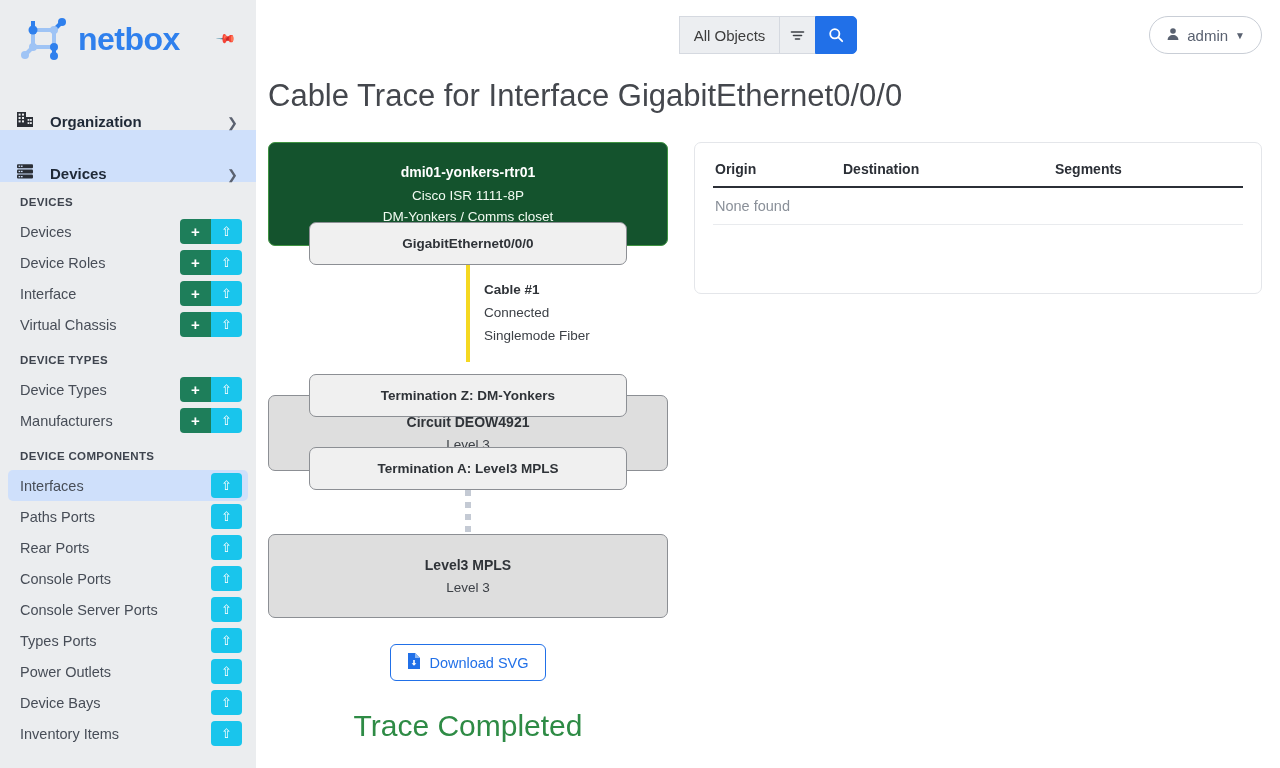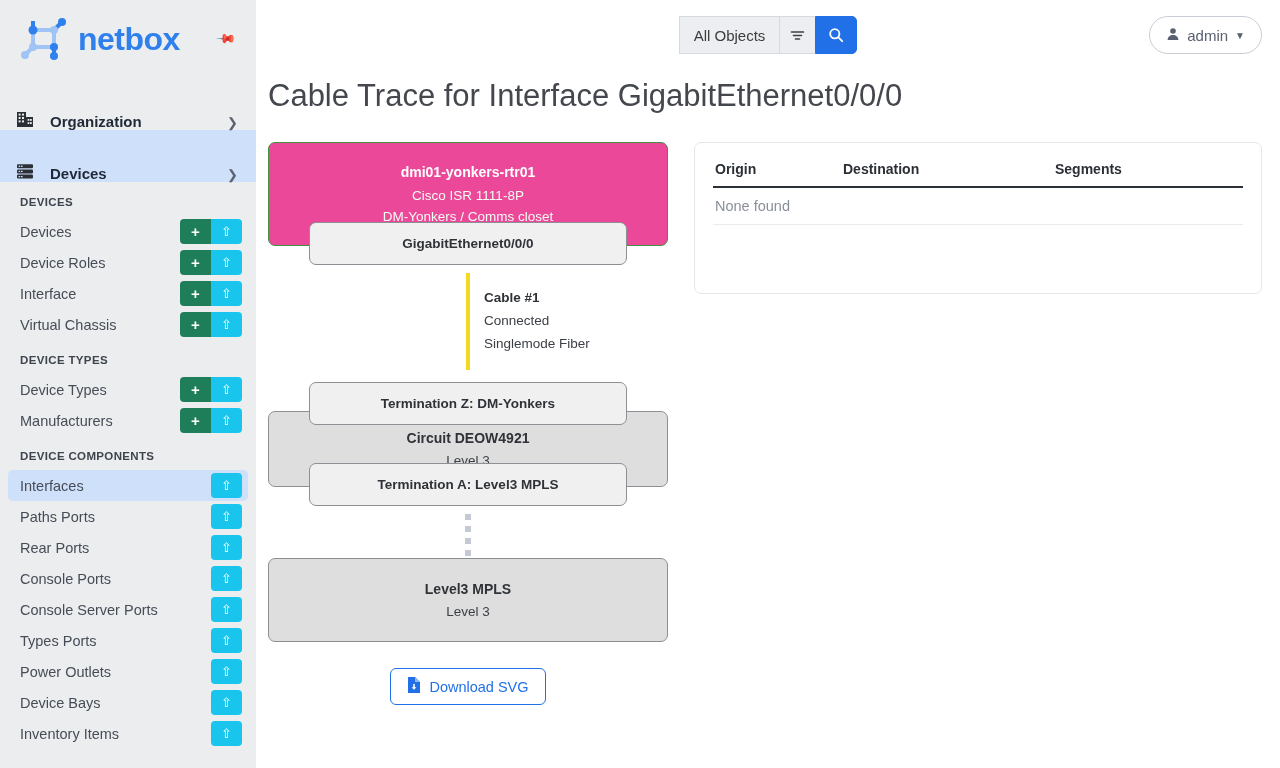--- a/index.html
+++ b/index.html
@@ -104,28 +104,28 @@
 
   .content { display: flex; padding: 28px 16px 0 12px; gap: 26px; }
 
   
   .trace { width: 400px; position: relative; }
   .node {
     border-radius: 7px; text-align: center;
     display: flex; flex-direction: column; align-items: center; justify-content: center;
   }
   .node-device {
-    height: 104px; background: #ec4899; border: 1px solid #3f9442;
+    height: 104px; background: #14532d; border: 1px solid #3f9442;
     color: #ffffff; position: relative; z-index: 1;
   }
   .node-device .n-title { font-size: 14px; font-weight: 700; margin-bottom: 8px; }
   .node-device .n-sub { font-size: 13.5px; margin-bottom: 6px; color: #f2fbf2; }
   .node-device .n-sub:last-child { margin-bottom: 0; }
   .node-term {
-    width: 318px; height: 43px; margin: -24px auto 8px auto;
+    width: 318px; height: 43px; margin: -24px auto 0 auto;
     background: #f0f0f0; border: 1px solid #8c8f94;
     font-size: 13.5px; font-weight: 700; color: #2f3338;
     position: relative; z-index: 3;
   }
   .cable-seg { position: relative; height: 109px; }
   .cable-line {
     position: absolute; left: 200px; top: 0; width: 4px; height: 97px;
     background: #f5d821; transform: translateX(-2px);
   }
   .cable-label { position: absolute; left: 216px; top: 17px; text-align: left; }
@@ -441,20 +441,21 @@
                 <path d="M1 0h7l5 5v11H1z"></path>
                   <path d="M8 0l5 5H8z" fill="#8fb9f4"></path>
                 <rect x="6.2" y="7" width="1.6" height="4.2" fill="#fff"></rect>
                 <path d="M4.6 10.2L7 12.8l2.4-2.6z" fill="#fff"></path>
               </svg>
             </span>
             <span>Download SVG</span>
           </button>
         </div>
 
+        <div class="trace-done">Trace Completed</div>
       </div>
 
       <div class="card">
         <table class="rp-table">
           <thead>
             <tr>
               <th class="col-origin">Origin</th>
               <th class="col-dest">Destination</th>
               <th>Segments</th>
             </tr>

